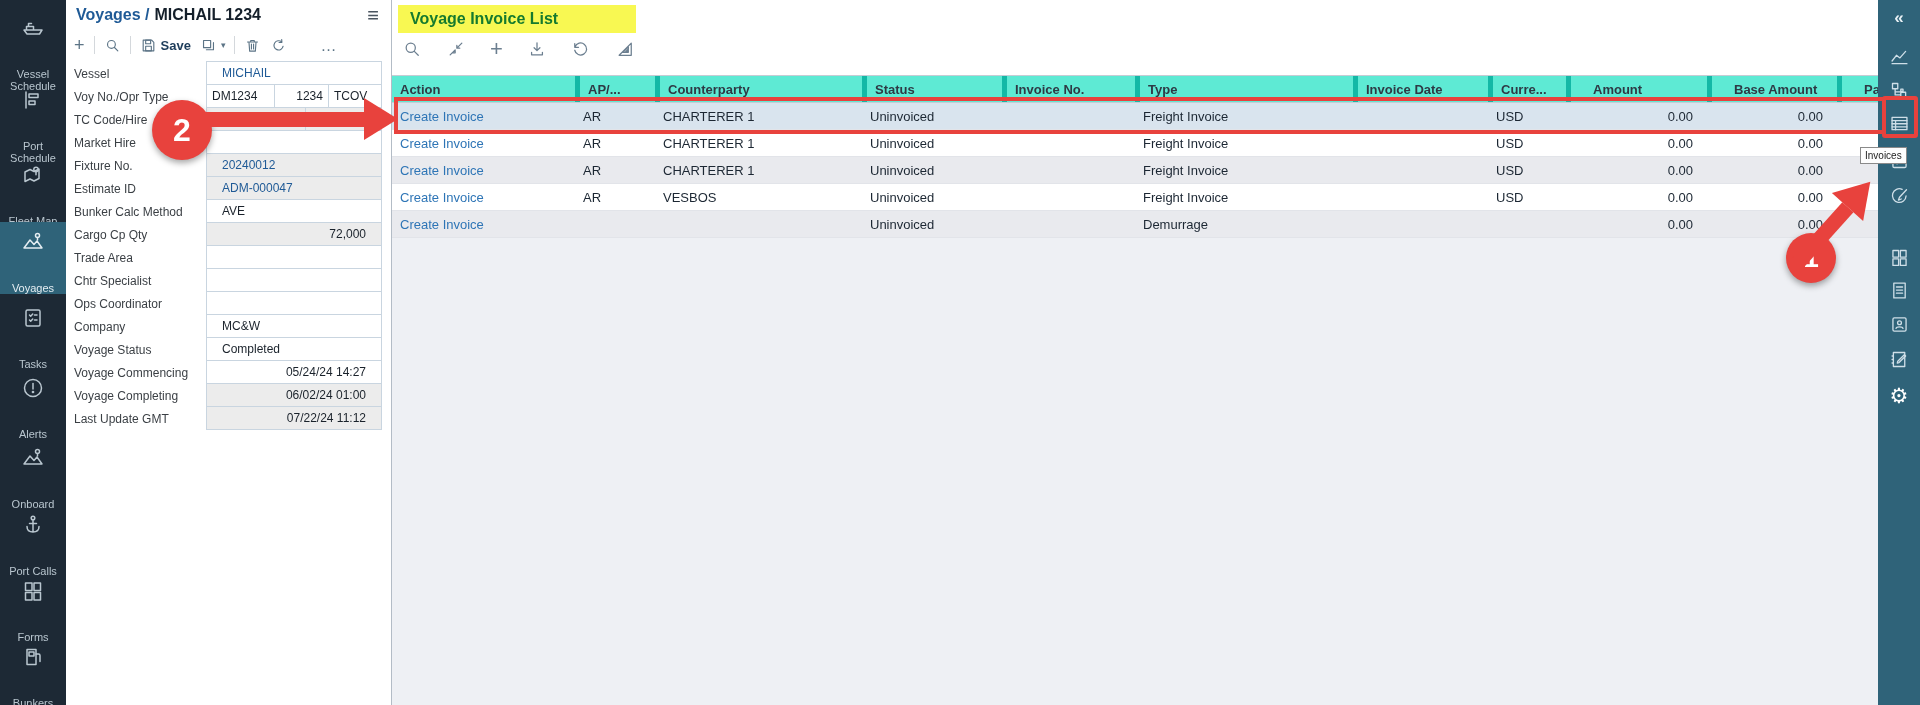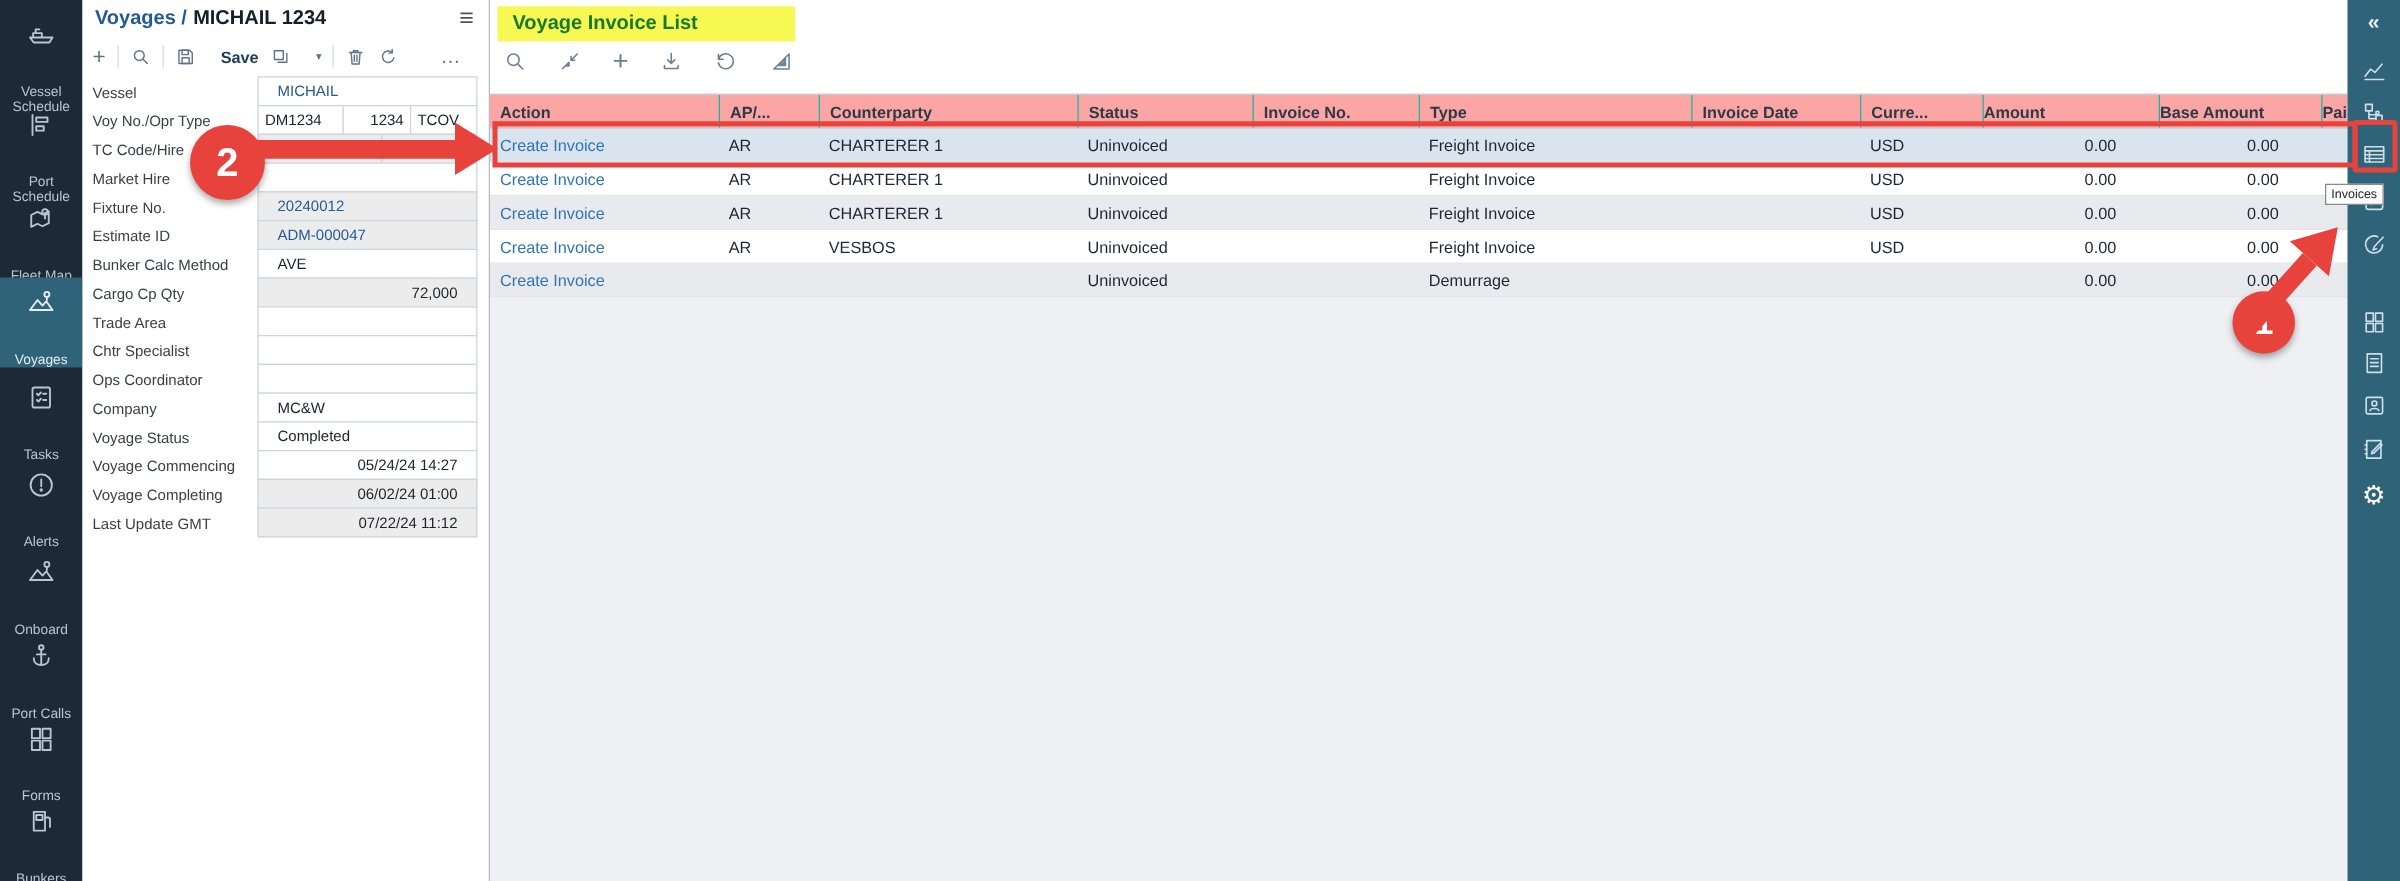--- a/index.html
+++ b/index.html
@@ -24,21 +24,21 @@
     background:#fff; border-right:1px solid #b3bcc6; }
   .crumbs { position:absolute; left:10px; top:6px; font-size:16px; font-weight:bold; white-space:nowrap; }
   .crumb-section { color:#1f5a96; cursor:pointer; }
   .crumb-title { color:#141f2a; margin-left:5px; }
   .hamburger { position:absolute; right:12px; top:4px; font-size:20px; color:#4a5560; cursor:pointer; }
   .form-toolbar { position:absolute; left:8px; top:32px; height:26px; display:flex;
     align-items:center; gap:9px; color:#5c7486; }
   .form-toolbar svg { width:17px; height:17px; stroke:#5c7486; fill:none; stroke-width:1.6;
     stroke-linecap:round; stroke-linejoin:round; }
   .tb-sep { width:1px; height:18px; background:#d4d8dc; }
-  .tb-btn { display:flex; align-items:center; gap:20px; cursor:pointer; }
+  .tb-btn { display:flex; align-items:center; gap:4px; cursor:pointer; }
   .glyph-btn { font-size:18px; line-height:17px; cursor:pointer; color:#5c7486; }
   .save-lbl { font-size:13px; font-weight:bold; color:#1d3c5a; }
   .caret { font-size:9px; color:#5c7486; }
   .ellipsis { font-size:16px; letter-spacing:1px; margin-left:24px; }
 
   .form-grid { position:absolute; left:0; top:62px; width:326px; }
   .f-row { display:flex; height:23px; align-items:stretch; }
   .f-label { width:140px; padding-left:8px; font-size:12px; color:#3a3f44;
     display:flex; align-items:center; }
   .f-val { width:176px; border:1px solid #c9d5e0; margin-top:-1px; background:#fff;
@@ -60,26 +60,26 @@
     display:flex; align-items:center; padding-left:12px; }
   .main-toolbar { position:absolute; left:10px; top:36px; height:26px; display:flex;
     align-items:center; gap:24px; color:#6c7f90; }
   .main-toolbar svg { width:20px; height:20px; stroke:#6c7f90; fill:none; stroke-width:1.5;
     stroke-linecap:round; stroke-linejoin:round; cursor:pointer; }
   .main-toolbar .glyph-btn { font-size:22px; line-height:20px; color:#6c7f90; }
 
   .tbl { position:absolute; left:0; top:75px; width:1486px; font-size:13px;
     --cols:183px 80px 207px 140px 133px 218px 135px 78px 141px 130px 1fr; }
   .tbl-head { display:grid; grid-template-columns:var(--cols); height:28px;
-    background:#fca5a5; border-top:1px solid #c6ccd4; border-bottom:1px solid #c6ccd4;
+    background:#5eead4; border-top:1px solid #c6ccd4; border-bottom:1px solid #c6ccd4;
     color:#2e3a45; font-weight:bold; }
-  .th { display:flex; align-items:center; padding-left:8px; border-left:1px solid #14b8a6;
+  .th { display:flex; align-items:center; padding-left:8px; border-left:5px solid #14b8a6;
     overflow:hidden; white-space:nowrap; cursor:pointer; }
   .th:first-child { border-left:none; }
-  .th.num { padding-left:0;margin-left:20px; }
+  .th.num { padding-left:22px; }
   .tbl-row { display:grid; grid-template-columns:var(--cols); height:27px;
     border-bottom:1px solid #e2e4e9; color:#1c2733; }
   .tbl-row.sel { background:#d9e4ee; }
   .tbl-row.alt { background:#e9eaee; }
   .td { display:flex; align-items:center; padding-left:8px; overflow:hidden; white-space:nowrap; }
   .td.link { color:#2e75b6; cursor:pointer; }
   .td.right { justify-content:flex-end; padding-right:14px; }
   .empty-area { position:absolute; left:0; top:238px; width:1486px; height:467px; background:#eef0f4; }
 
   

